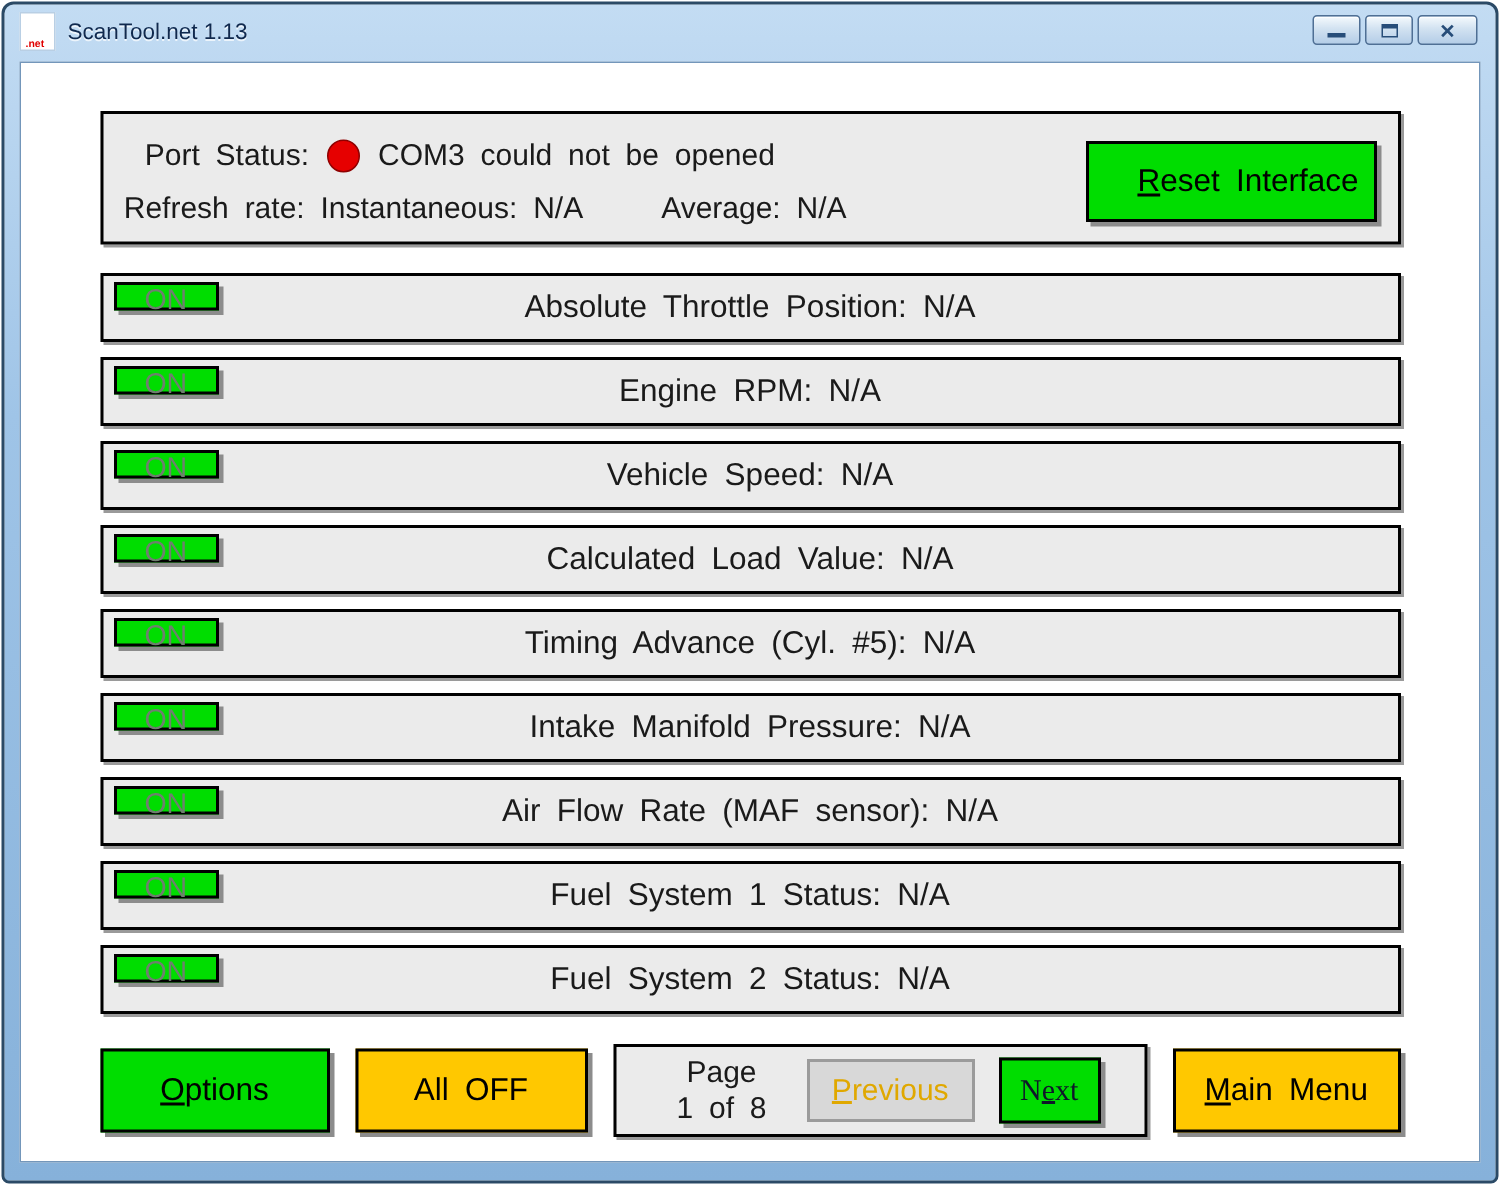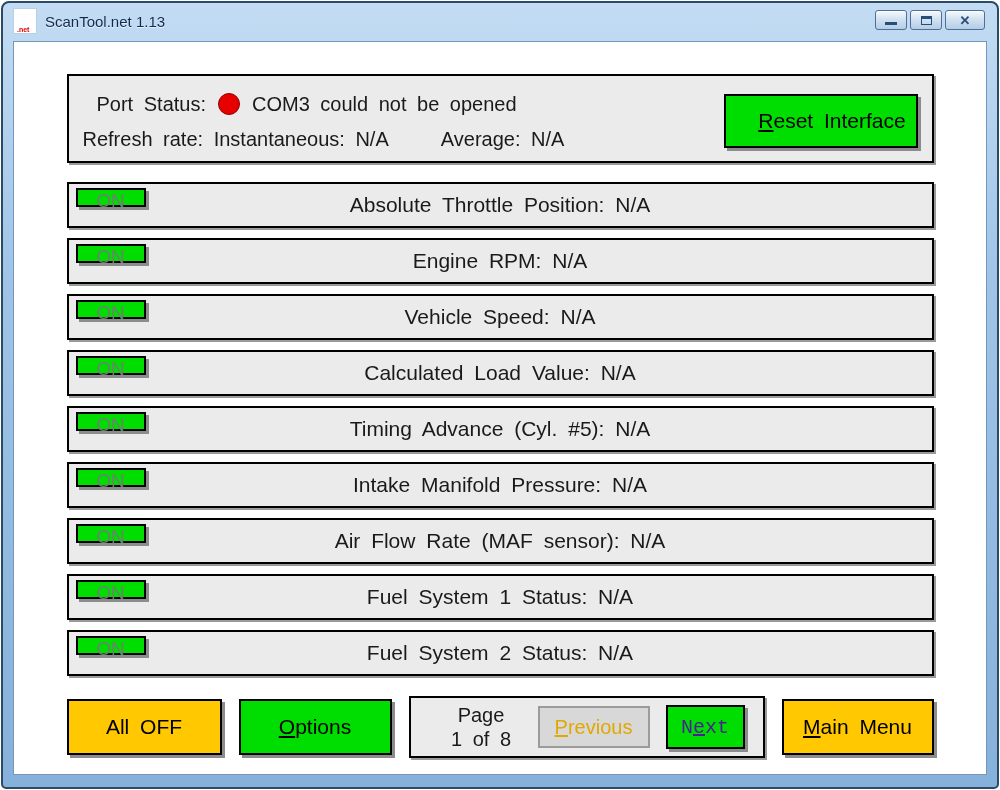--- a/index.html
+++ b/index.html
@@ -143,25 +143,25 @@
     text-align:center; font-size:20px; line-height:1.2; color:#1a1a1a;
   }
   .prev-btn {
     width:112px; height:42px; margin-left:4px;
     background:#d8d8d8;
     border:2px solid #9b9b9b;
     font-family:inherit; font-size:20px; color:#e0a800;
     word-spacing:inherit; cursor:default;
   }
   .next-btn {
-    width:79px; height:44px; margin-left:16px;
+    width:68px; height:44px; margin-left:16px;
     background:#00dd00;
     border:2px solid #000;
     box-shadow:3px 3px 0 #8c8c8c;
-    font-family:Liberation Mono, monospace; font-size:20px; color:#4c1d95;
+    font-family:Liberation Serif, serif; font-size:20px; color:#0f172a;
     word-spacing:inherit; cursor:pointer;
   }
   .u { text-decoration:underline; }
 </style>
 </head>
 <body>
 
 <div class="window">
 
   <div class="titlebar">
@@ -230,22 +230,22 @@
       <div class="sensor-row">
         <div class="sensor-label">Fuel System 1 Status: N/A</div>
         <button class="on-btn">ON</button>
       </div>
       <div class="sensor-row">
         <div class="sensor-label">Fuel System 2 Status: N/A</div>
         <button class="on-btn">ON</button>
       </div>
 
       <div class="footer">
+        <button class="btn-big options"><span></span><span class="u">O</span><span>ptions</span></button>
         <button class="btn-big all-off">All OFF</button>
-        <button class="btn-big options"><span></span><span class="u">O</span><span>ptions</span></button>
         <div class="page-panel">
           <div class="page-text">
             <div>Page</div>
             <div>1 of 8</div>
           </div>
           <button class="prev-btn"><span></span><span class="u">P</span><span>revious</span></button>
           <button class="next-btn"><span>N</span><span class="u">e</span><span>xt</span></button>
         </div>
         <button class="btn-big main-menu"><span></span><span class="u">M</span><span>ain Menu</span></button>
       </div>

